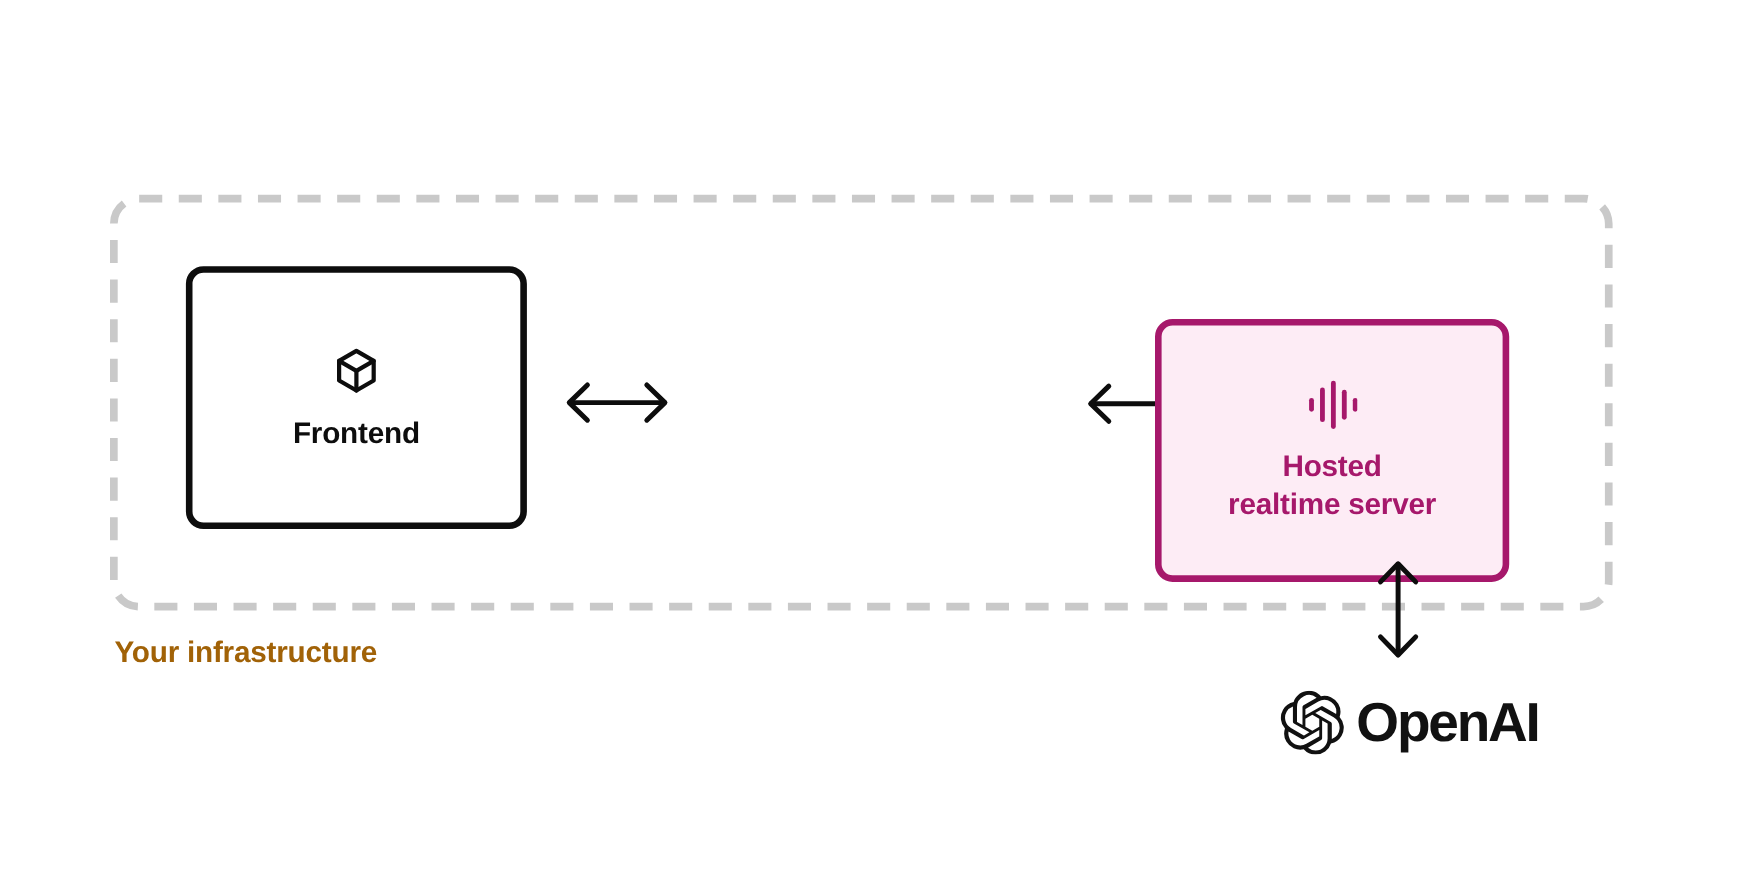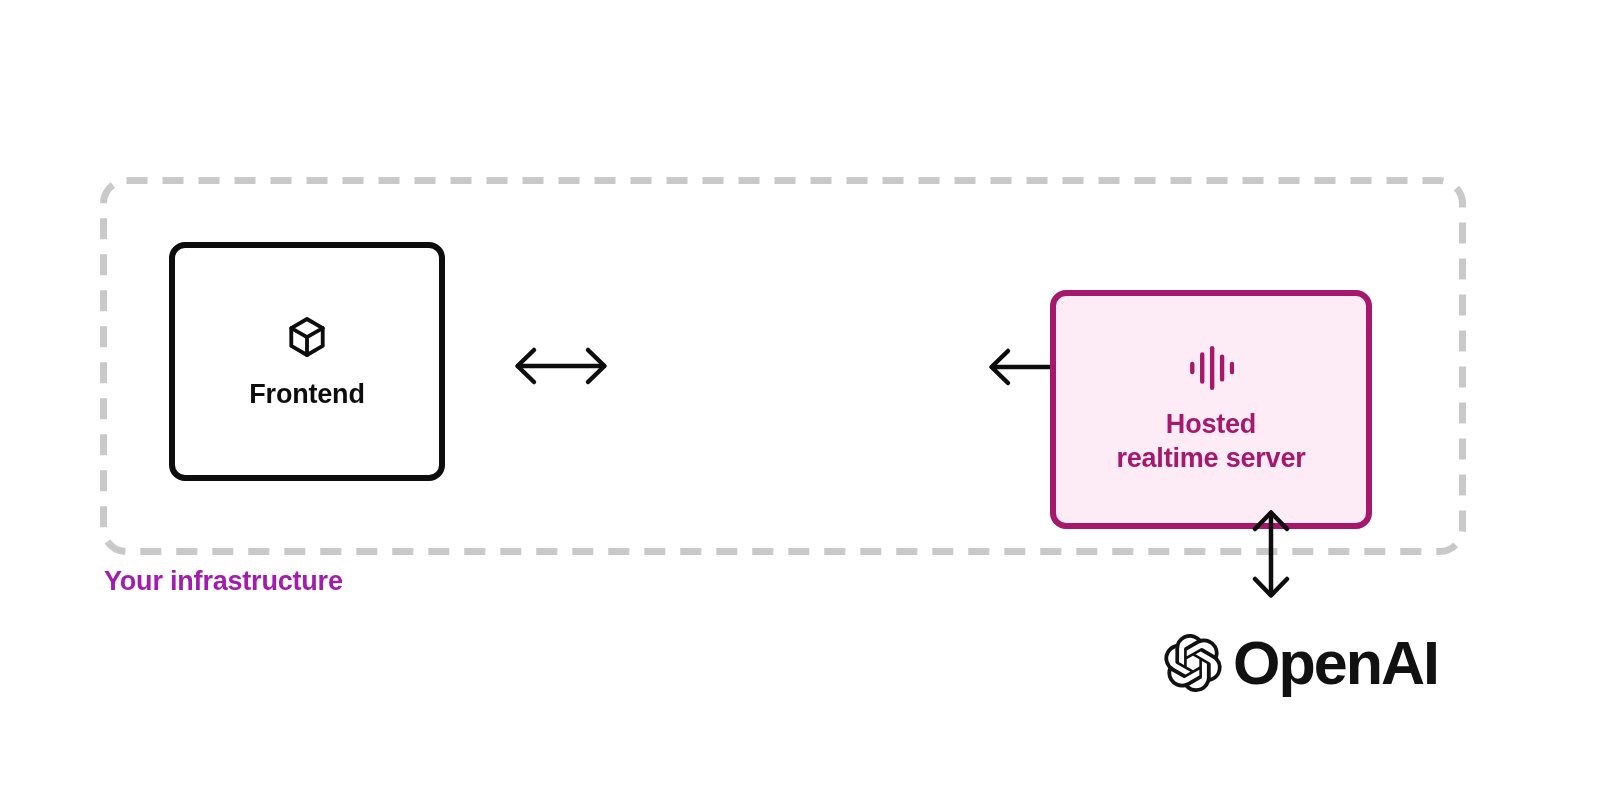--- a/index.html
+++ b/index.html
@@ -33,55 +33,55 @@
     gap: 16px;
   }
   .node-label {
     font-size: 27px;
     line-height: 34px;
     font-weight: 700;
     text-align: center;
     white-space: pre-line;
     letter-spacing: -0.2px;
   }
-  .node-frontend  { left: 169px;  width: 276px; }
+  .node-frontend  { left: 169px;  width: 310px; }
   .node-backend   { left: 640px;  width: 318px; }
   .node-realtime  {
     left: 1050px; width: 322px;
     border-color: var(--accent, #a6186b);
     background: var(--accent-bg, #fdecf5);
     margin-top: 48px;
   }
   .node-realtime .node-label { color: var(--accent, #a6186b); }
 
   .icon-wrap { display: flex; align-items: center; justify-content: center; }
 
   
   .arrow-1 { left: 511px;  top: 344px; }
   .arrow-2 { left: 985px;  top: 345px; }
   .arrow-v { left: 1249px; top: 506px; }
 
   
   .infra-label {
-    left: 104px; top: 566px;
+    left: 104px; top: 578px;
     font-size: 27px;
     font-weight: 700;
     letter-spacing: -0.2px;
-    color: #a21caf;
+    color: #a16207;
   }
 
   
   .brand {
     left: 1164px; top: 628px;
     display: flex;
     align-items: center;
     gap: 11px;
   }
   .brand-word {
-    font-size: 61px;
+    font-size: 50px;
     font-weight: 700;
     letter-spacing: -2px;
     color: #111111;
   }
 </style>
 </head>
 <body>
 
 <div class="canvas">
 

